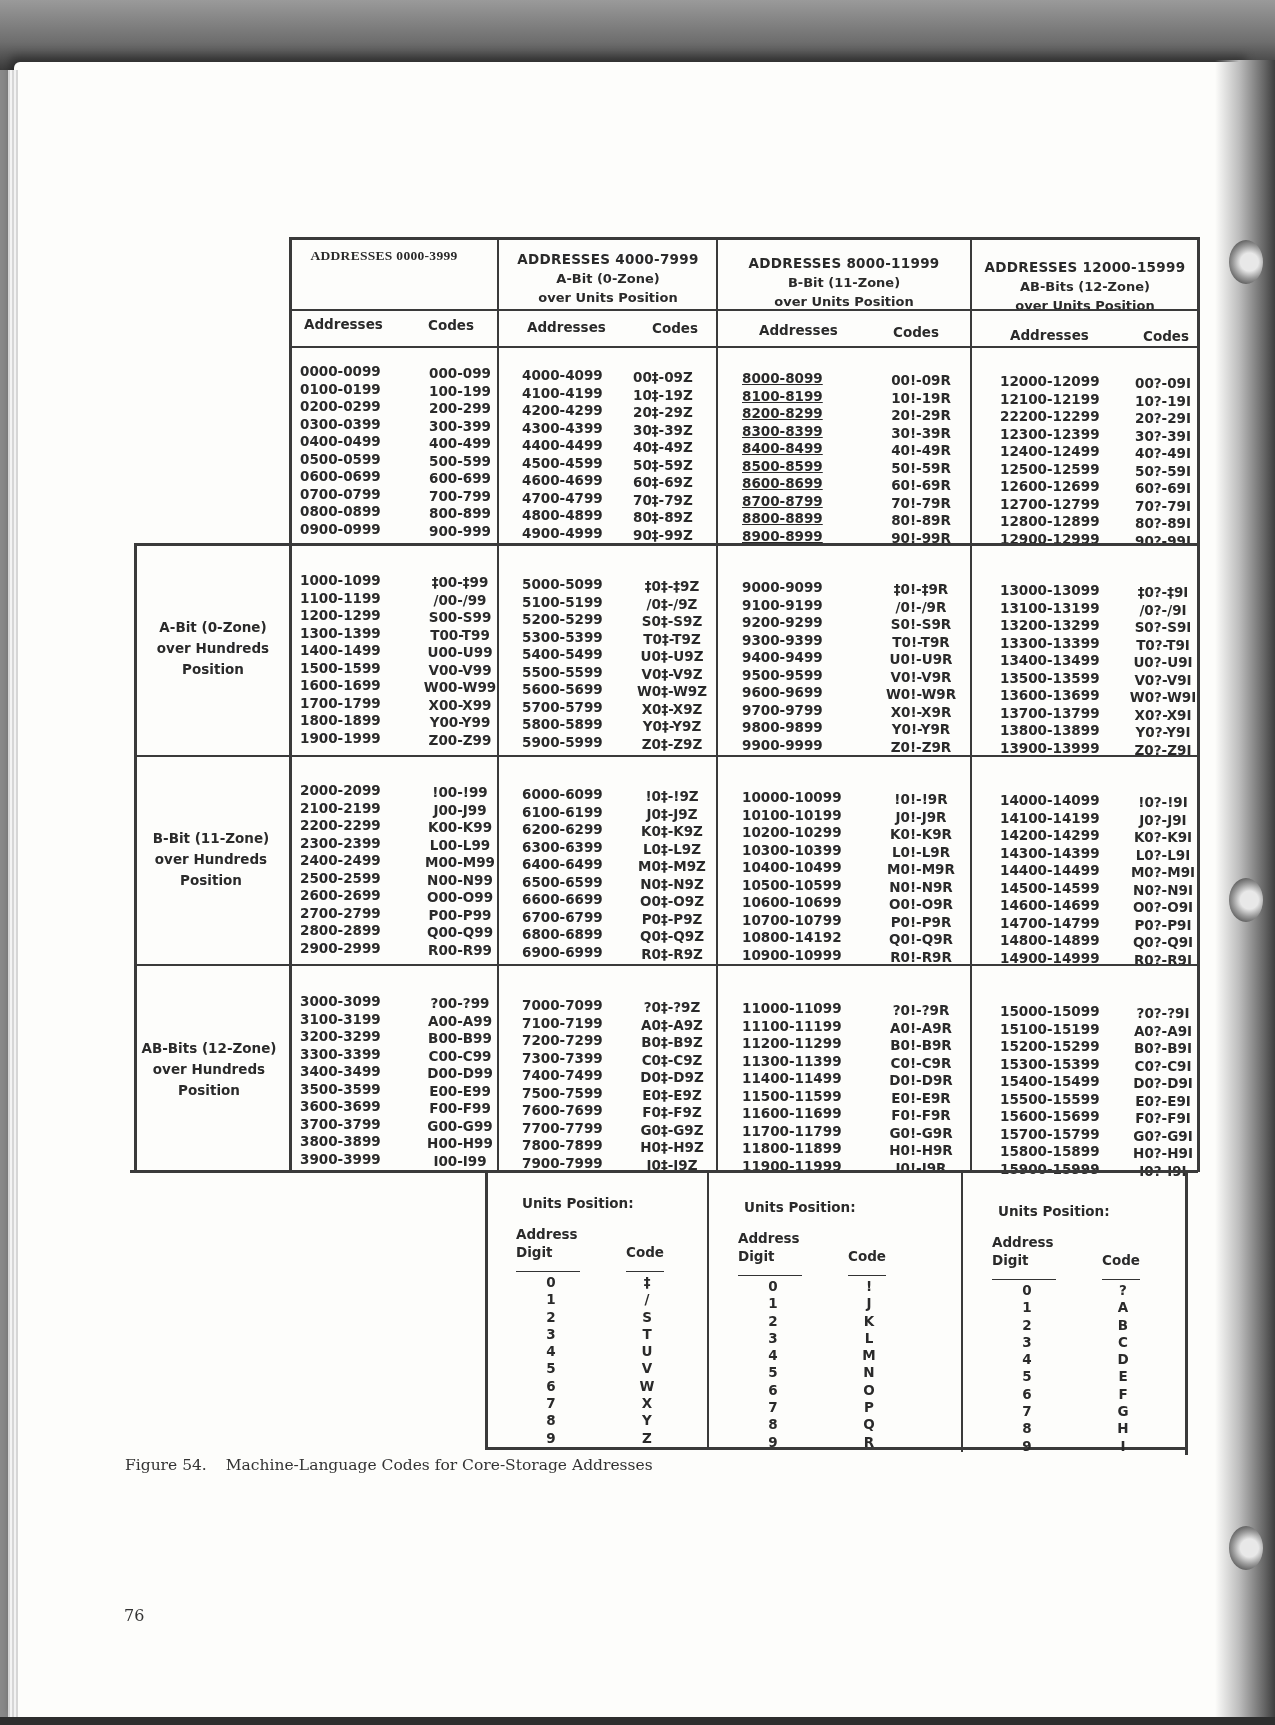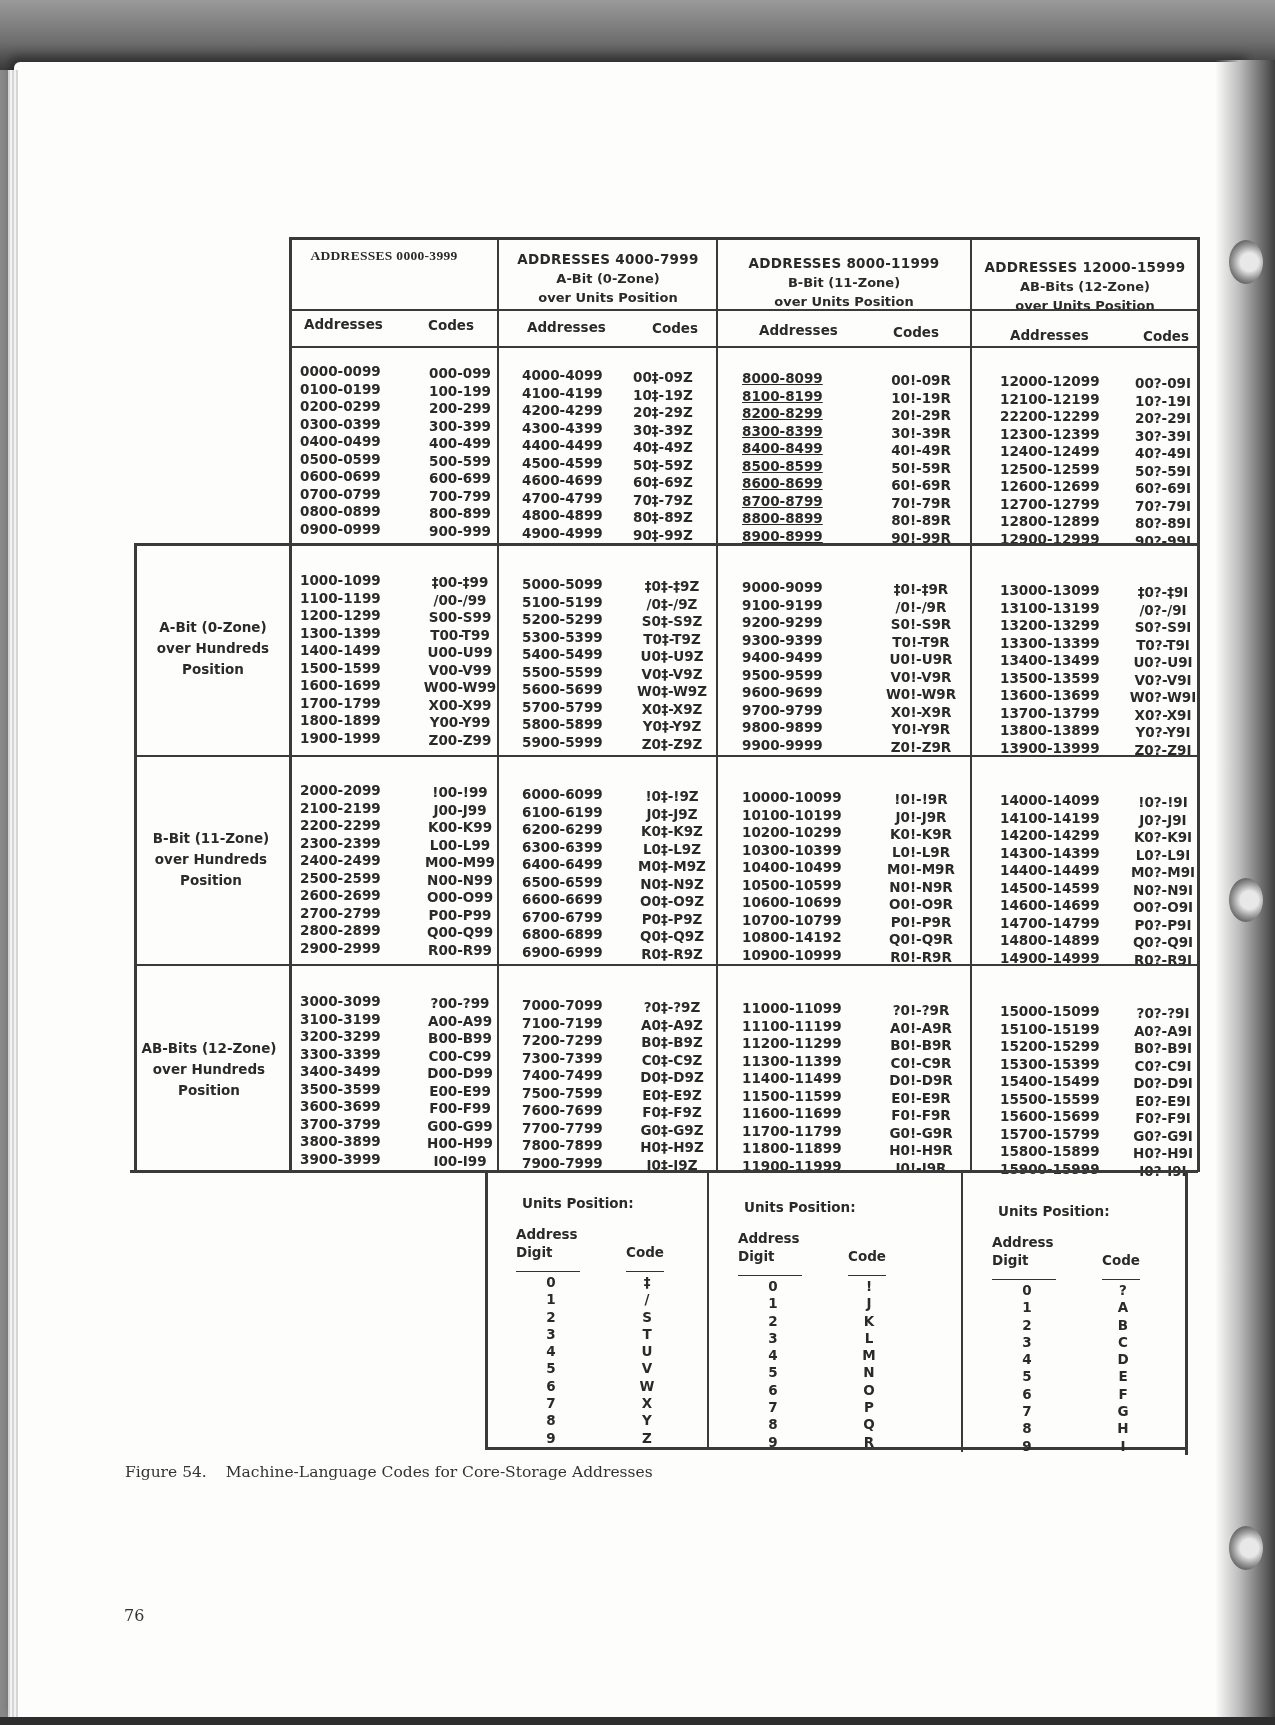--- a/index.html
+++ b/index.html
@@ -25,21 +25,21 @@
   .hdr { position:absolute; text-align:center; font-weight:bold; font-size:13px; line-height:19px; }
   .hdr .t1 { font-size:13.5px; letter-spacing:0.3px; }
   .sub { position:absolute; font-weight:bold; font-size:13.5px; }
   .cell { position:absolute; font-weight:bold; font-size:13.5px; line-height:17.5px; }
   .cell div { white-space:nowrap; }
   .rowlbl { position:absolute; width:154px; text-align:center; font-weight:bold; font-size:13.5px; line-height:21px; }
   .units-title { position:absolute; font-weight:bold; font-size:13.5px;margin-left:16px; }
   .units-h { position:absolute; font-weight:bold; font-size:13.5px; line-height:18px; }
   .units-h .ul { border-bottom:1.5px solid #333; padding-bottom:10px; display:inline-block; }
   .units-col { position:absolute; font-weight:bold; font-size:13.5px; line-height:17.3px; text-align:center; width:30px; }
-  .caption { position:absolute; left:125px; top:1456px; font-family:"DejaVu Serif", serif; font-size:15.5px; color:#333;margin-top:7px; }
+  .caption { position:absolute; left:125px; top:1456px; font-family:"DejaVu Serif", serif; font-size:15.5px; color:#333; }
   .caption .fig { margin-right:14px; }
   .pagenum { position:absolute; left:124px; top:1606px; font-family:"DejaVu Serif", serif; font-size:16px; color:#333; }
 </style>
 </head>
 <body>
 
 <div class="topband"></div>
 <div class="page"></div>
 <div class="page-left-edge"></div>
 <div class="right-shade"></div>

